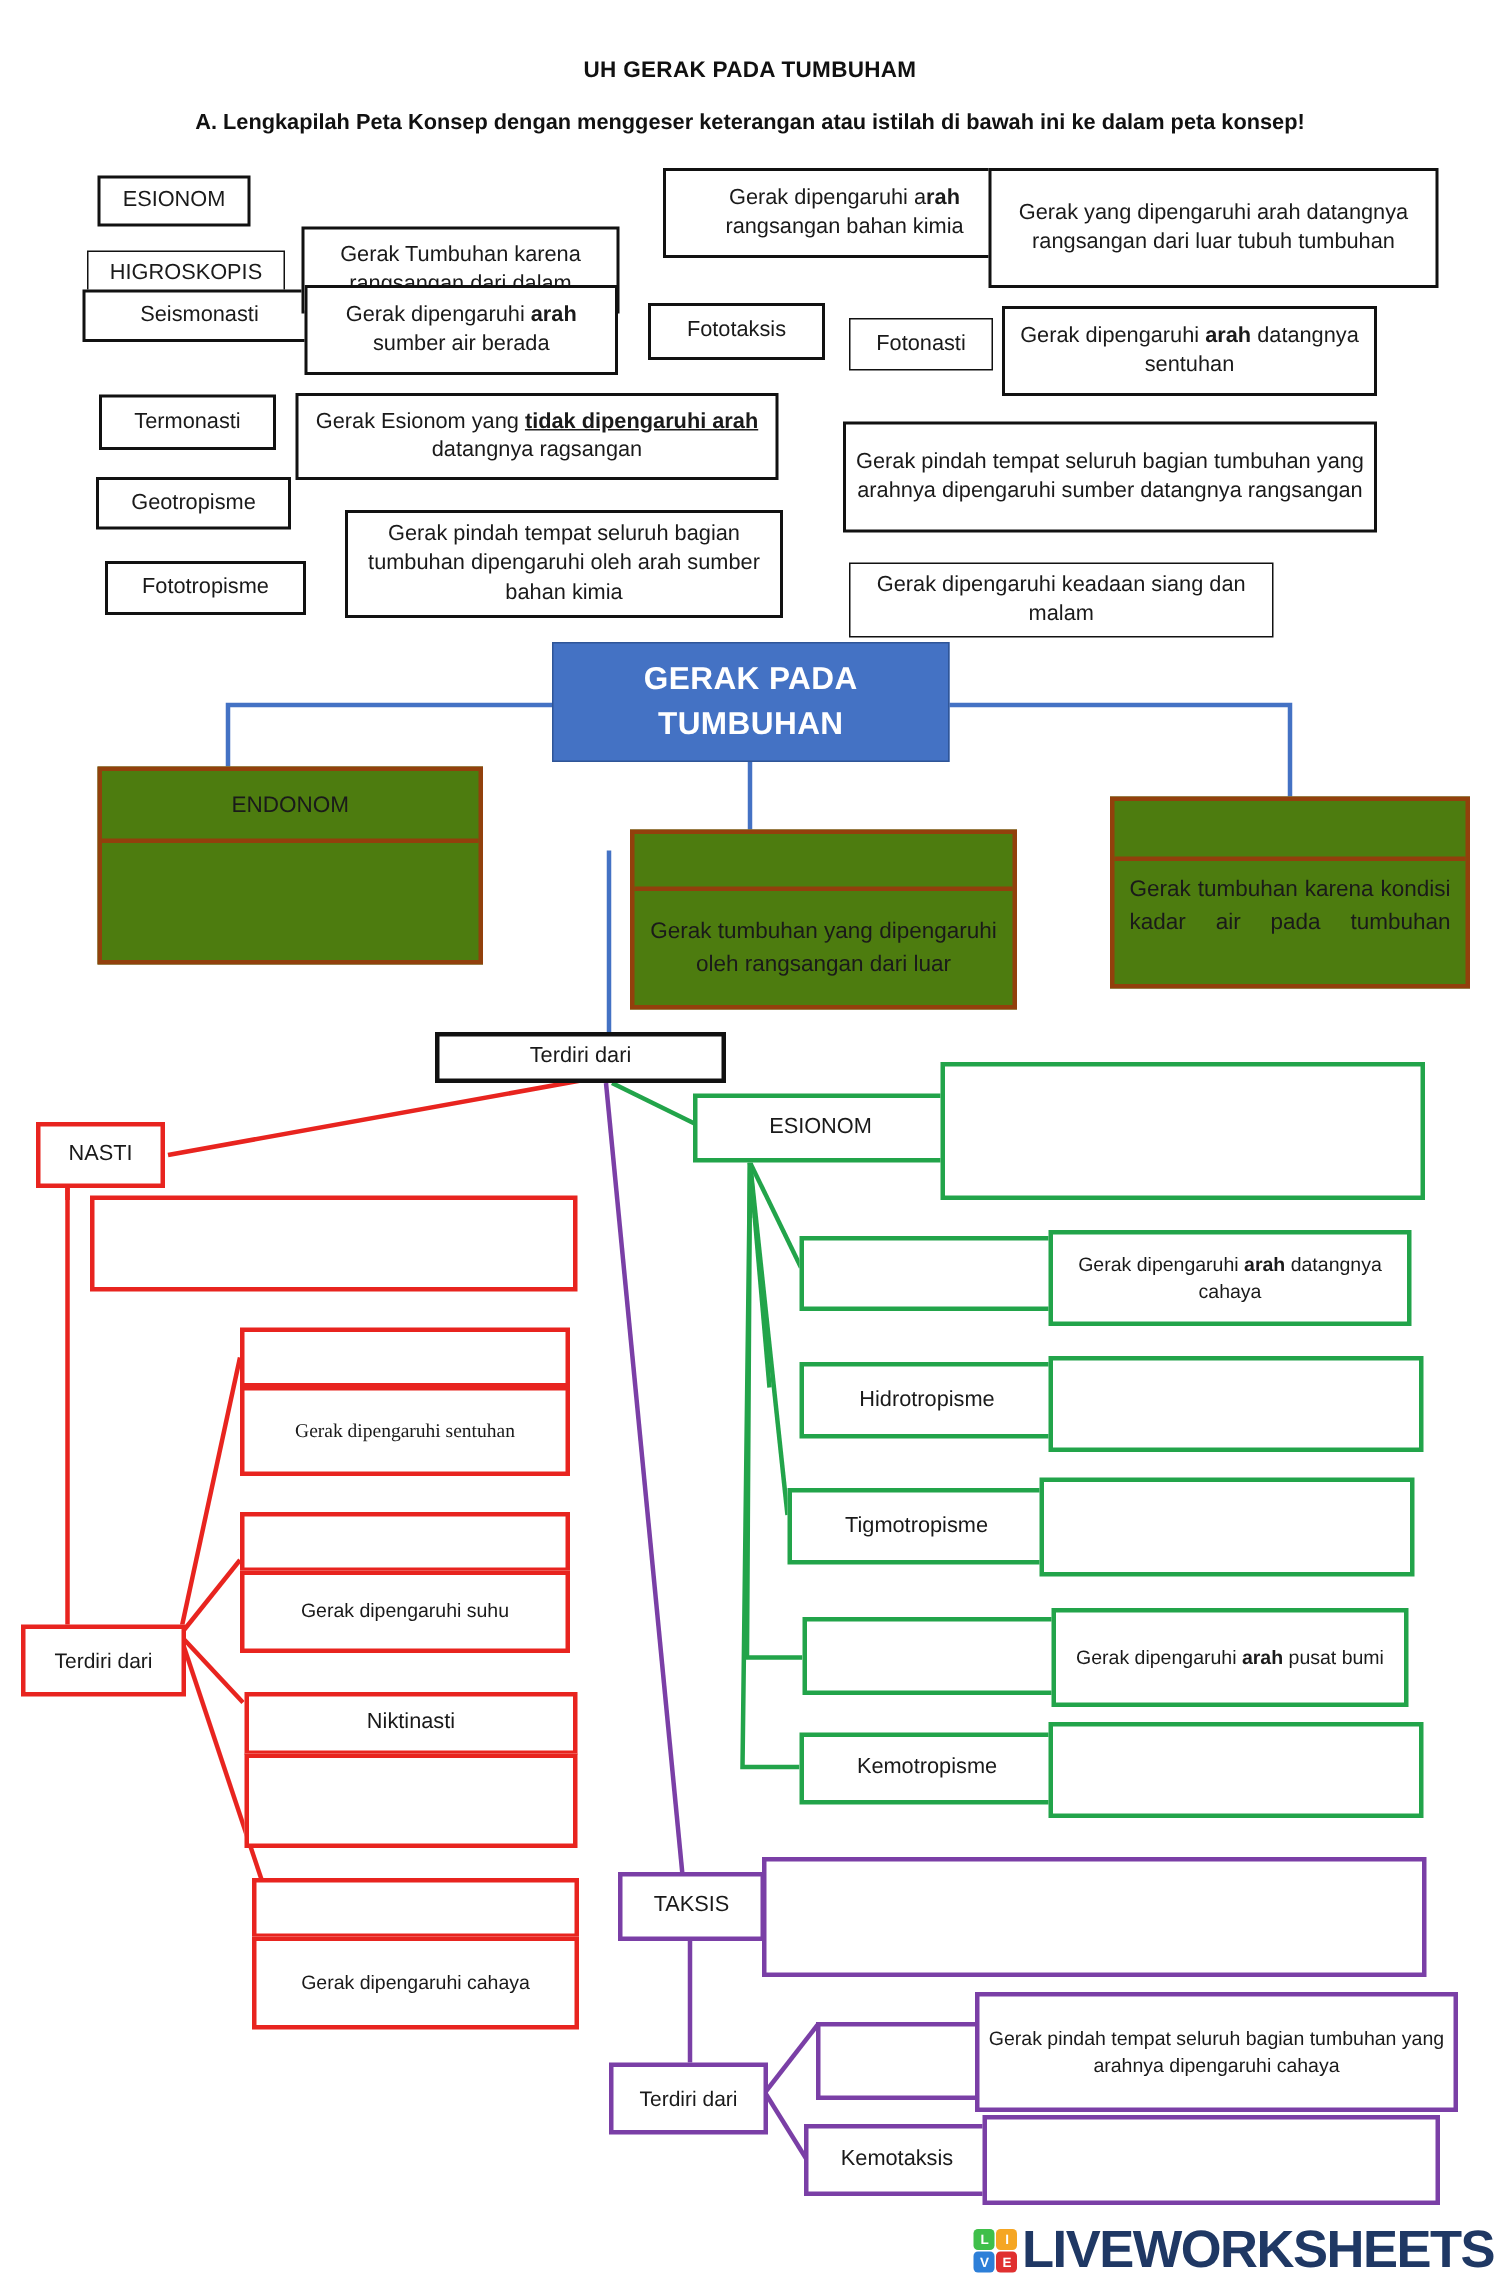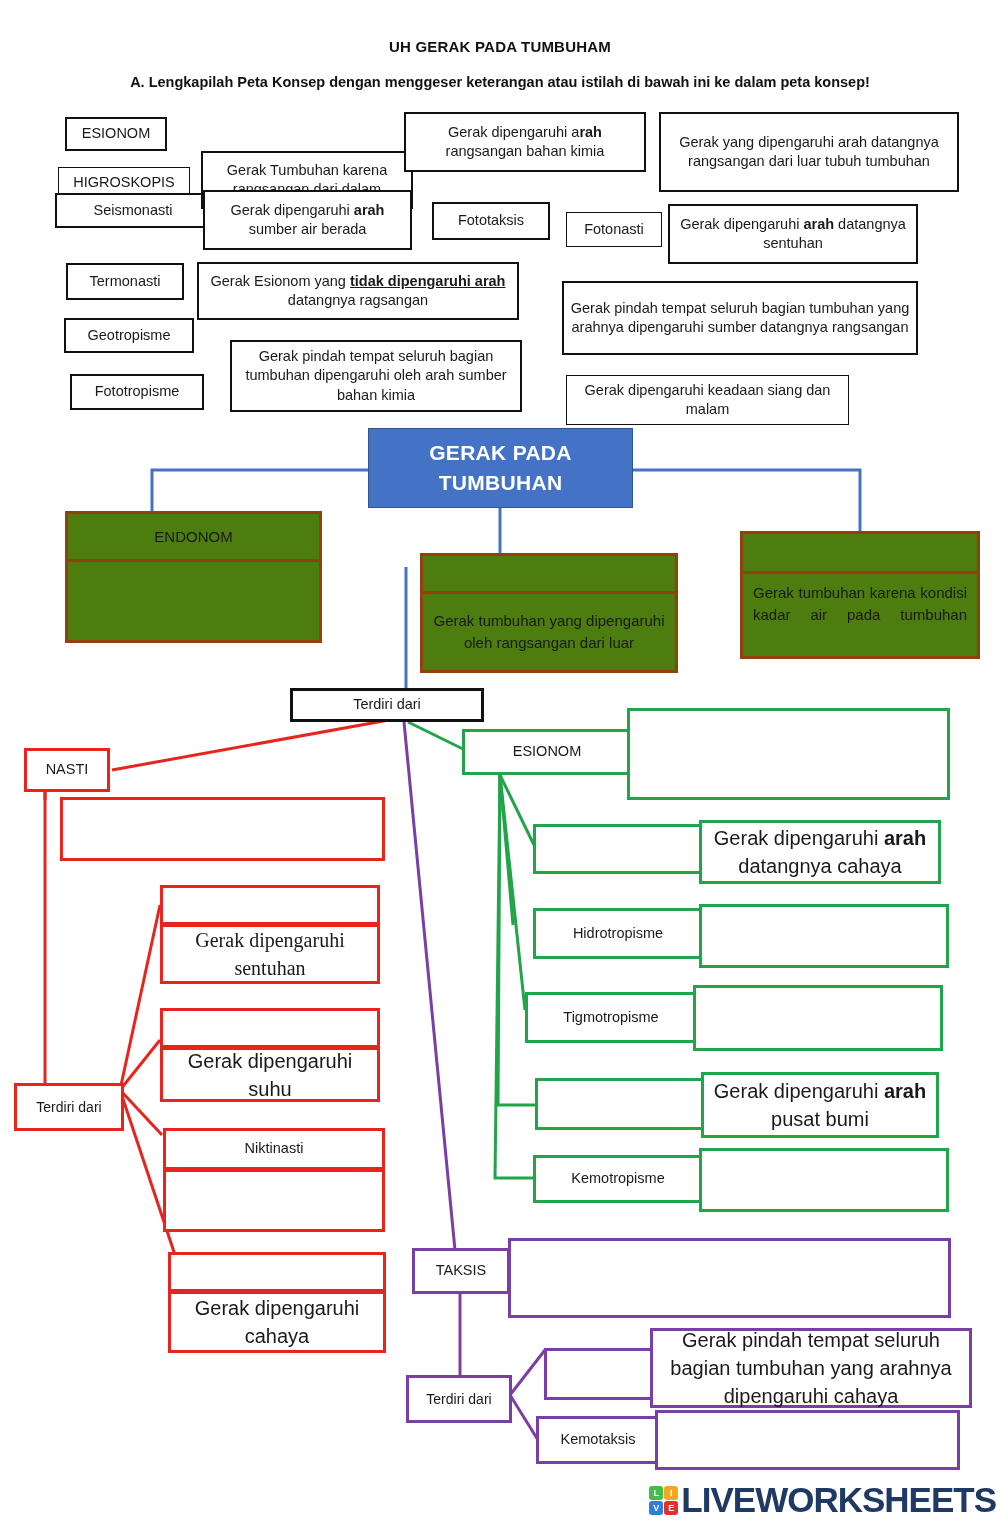--- a/index.html
+++ b/index.html
@@ -61,21 +61,21 @@
   .brown-bot{box-sizing:border-box;display:flex;align-items:center;justify-content:center;text-align:center;font-size:15px;color:#1a1a1a;line-height:1.45;padding:4px 8px;}
   .brown-bot.justify{display:block;text-align:justify;text-align-last:justify;padding:8px 10px;}
 
   
   .bx-red{border:3px solid #E8241F;}
   .bx-green{border:3px solid #22A44A;}
   .bx-purple{border:3px solid #7A3FA6;}
   .bx-black{border:3px solid #111;}
   .lbl{font-size:14.5px;}
   .lbl-sm{font-size:14px;}
-  .desc{font-size:20px;line-height:1.4;justify-content:center;}
+  .desc{font-size:13px;line-height:1.4;justify-content:center;}
   .desc b{font-weight:bold;}
 
   
   #wires{position:absolute;left:0;top:0;width:1000px;height:1522px;}
 
   
   .footer{
     position:absolute;left:0;top:1478px;width:1000px;height:44px;
     display:flex;align-items:center;justify-content:flex-end;
     padding-right:4px;box-sizing:border-box;
@@ -109,21 +109,21 @@
   <div class="box bank" style="left:64px;top:318px;width:130px;height:35px;">Geotropisme</div>
 
   <div class="box bank" style="left:70px;top:374px;width:134px;height:36px;">Fototropisme</div>
 
   <div class="box bank" style="left:432px;top:202px;width:118px;height:38px;">Fototaksis</div>
 
   <div class="box bank thin" style="left:566px;top:212px;width:96px;height:35px;">Fotonasti</div>
 
   <div class="box bank" style="left:201px;top:115px;width:212px;height:58px;margin-top:36px;">Gerak Tumbuhan karena rangsangan dari dalam</div>
 
-  <div class="box bank" style="left:404px;top:112px;width:242px;height:60px;">
+  <div class="box bank" style="left:442px;top:112px;width:242px;height:60px;">
     <span><span>Gerak dipengaruhi a</span><b>rah</b><span> rangsangan  bahan kimia</span></span>
   </div>
 
   <div class="box bank" style="left:659px;top:112px;width:300px;height:80px;">Gerak yang dipengaruhi arah datangnya rangsangan dari luar tubuh tumbuhan</div>
 
   <div class="box bank" style="left:203px;top:190px;width:209px;height:60px;">
     <span><span>Gerak dipengaruhi </span><b>arah</b><span> sumber air berada</span></span>
   </div>
 
   <div class="box bank" style="left:668px;top:204px;width:250px;height:60px;">

